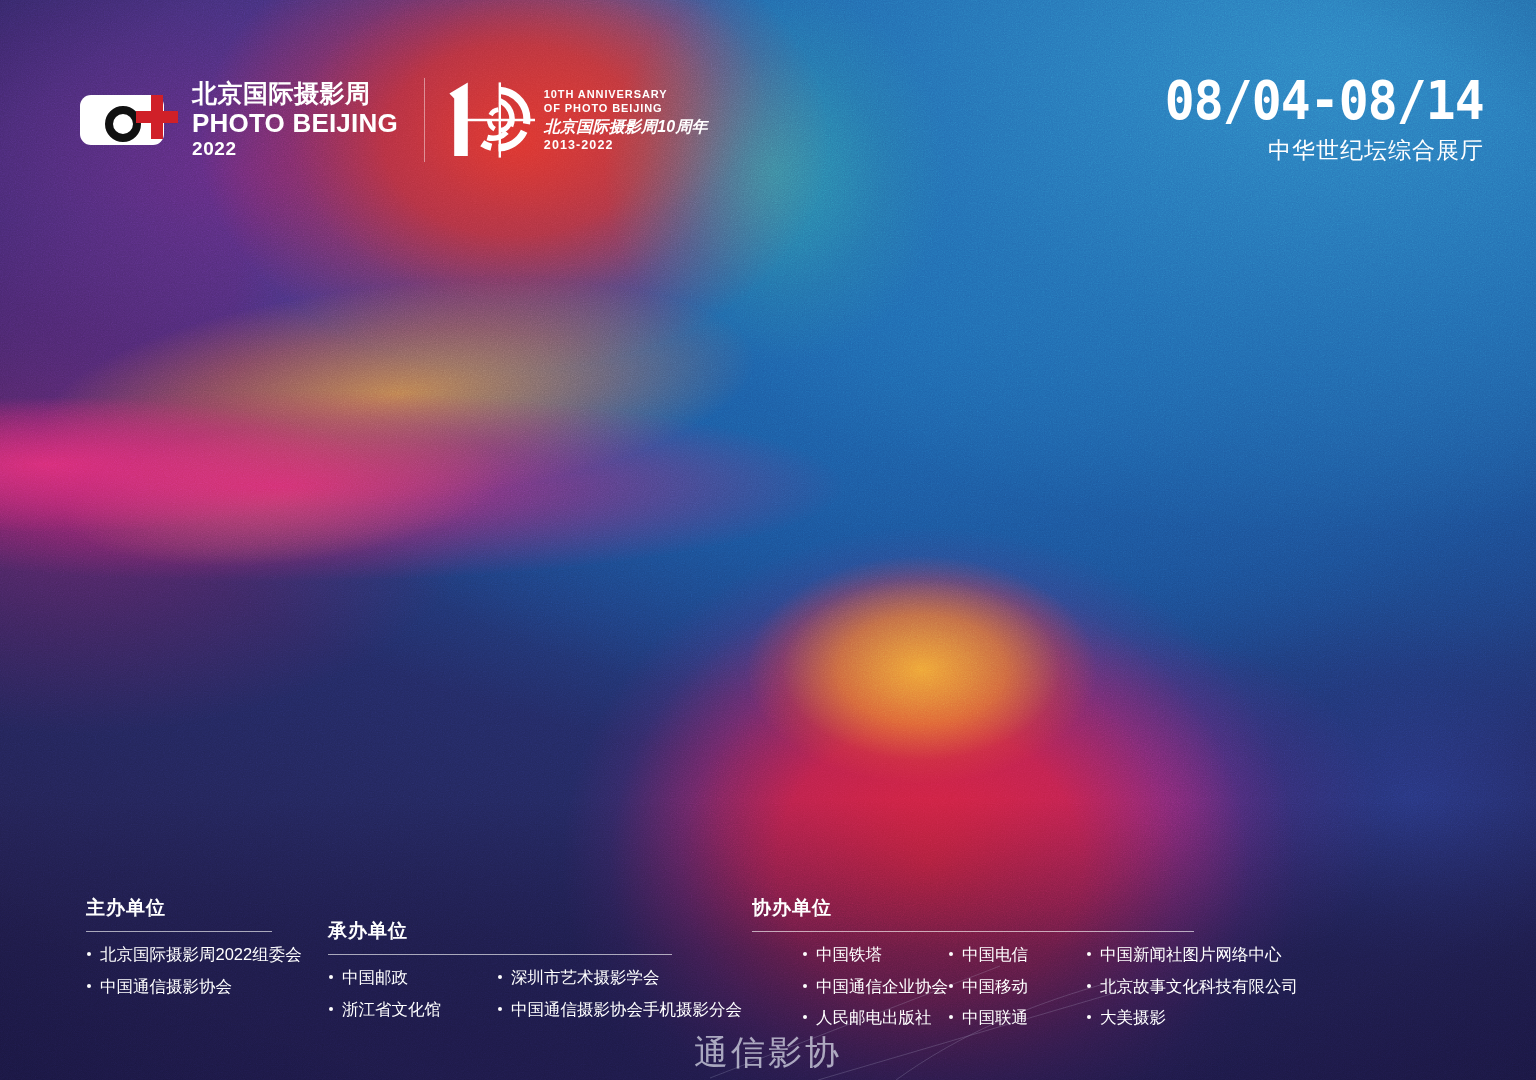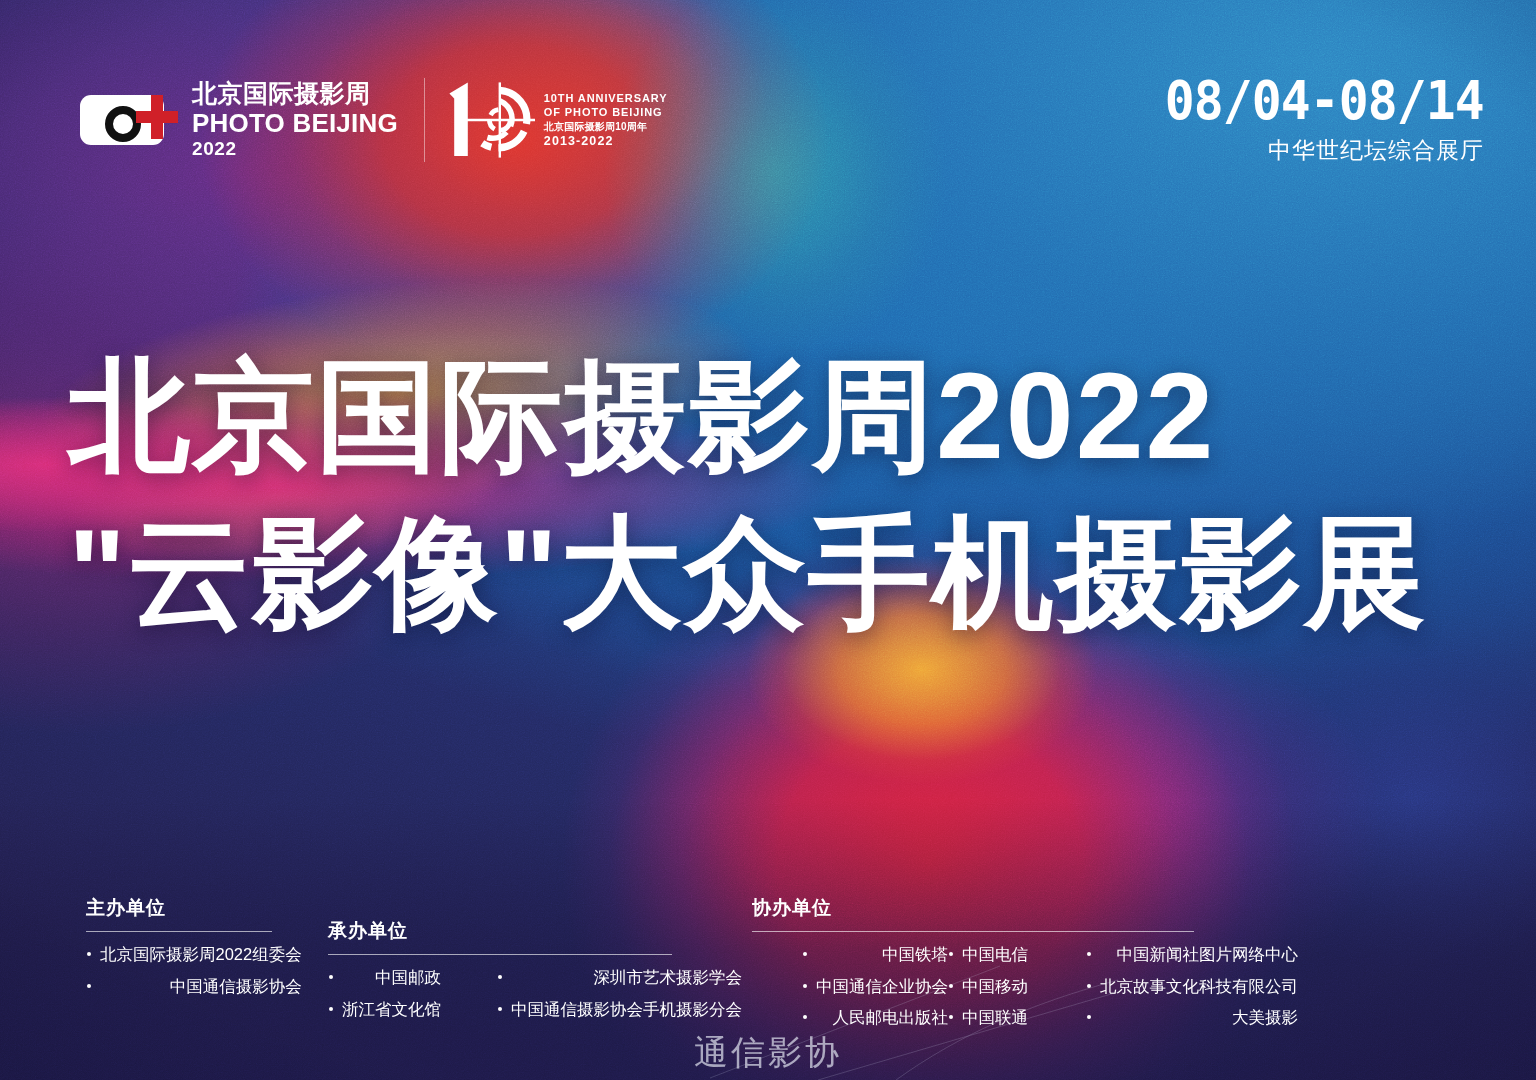--- a/index.html
+++ b/index.html
@@ -126,21 +126,21 @@
   .lw-cn{font-size:25px;font-weight:700;letter-spacing:.5px;}
   .lw-en{font-size:26px;font-weight:700;letter-spacing:.2px;margin-top:3px;}
   .lw-yr{font-size:19px;font-weight:700;letter-spacing:.6px;margin-top:3px;}
 
   .lockup-div{width:1px;height:84px;background:rgba(255,255,255,.45);margin:0 22px 0 26px;}
 
   .anniv{display:flex;align-items:center;}
   .anniv-mark{width:88px;height:82px;flex:0 0 auto;}
   .anniv-txt{margin-left:9px;color:#fff;line-height:1.32;}
   .anniv-txt div{font-size:11px;letter-spacing:.9px;font-weight:700;white-space:nowrap;}
-  .anniv-txt .cn{font-size:10px;letter-spacing:.2px;}
+  .anniv-txt .cn{font-size:16px;letter-spacing:.2px;font-style:italic;}
   .anniv-txt .yr{font-size:12.5px;letter-spacing:1.1px;}
 
   .datebox{position:absolute;right:52px;top:74px;text-align:right;color:#fff;}
   .date-main{
     font-family:"DejaVu Sans Mono","Liberation Mono",monospace;
     font-size:54px;font-weight:700;letter-spacing:-1px;line-height:1;
     transform:scaleX(.92);transform-origin:right center;
   }
   .date-sub{font-size:23px;letter-spacing:1px;margin-top:11px;line-height:1;}
 
@@ -159,21 +159,21 @@
   }
 
   
   .footer{position:absolute;left:0;top:898px;width:1536px;height:160px;}
   .col{position:absolute;top:0;}
   .col-title{
     color:#fff;font-size:19px;font-weight:700;letter-spacing:1px;line-height:1;
   }
   .col-rule{height:1px;background:rgba(255,255,255,.62);margin-top:14px;}
   .col-lists{display:flex;margin-top:14px;gap:0;}
-  .sublist{list-style:none;margin:0;padding:0;text-align:right;}
+  .sublist{list-style:none;margin:0;padding:0;}
   .sublist li{
     color:#fff;font-size:16.5px;line-height:1;margin-bottom:15px;
     white-space:nowrap;position:relative;padding-left:14px;
   }
   .sublist li:before{
     content:"";position:absolute;left:1px;top:6px;
     width:4px;height:4px;border-radius:50%;background:#fff;
   }
 
   .c1{left:86px;width:190px;}
@@ -282,24 +282,20 @@
         </div>
       </div>
     </div>
 
     <div class="datebox">
       <div class="date-main">08/04-08/14</div>
       <div class="date-sub">中华世纪坛综合展厅</div>
     </div>
   </div>
 
-  <div class="title-wrap">
-    <div class="t-line t1">北京国际摄影周2022</div>
-    <div class="t-line t2">"云影像"大众手机摄影展</div>
-  </div>
 
   <div class="footer">
 
     <div class="col c1">
       <div class="col-title">主办单位</div>
       <div class="col-rule"></div>
       <div class="col-lists">
         <ul class="sublist a">
           <li>北京国际摄影周2022组委会</li>
           <li>中国通信摄影协会</li>

